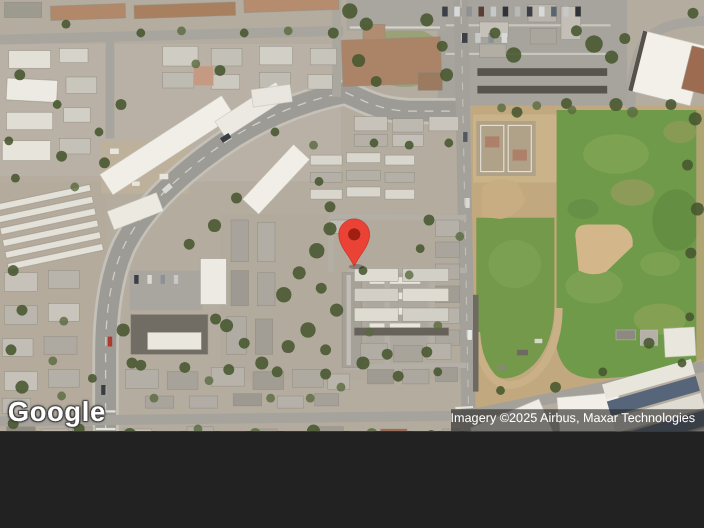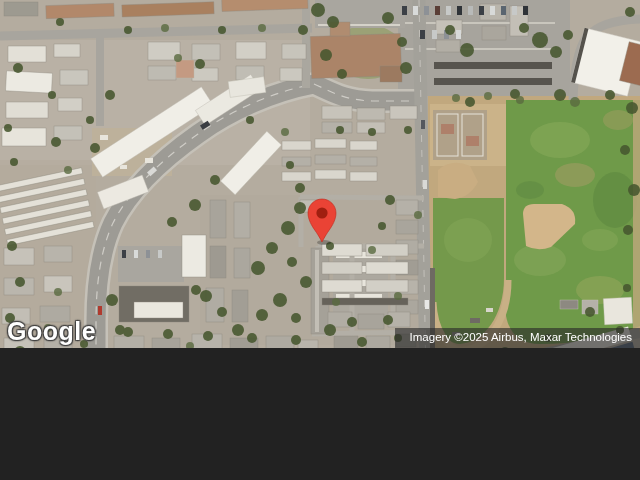--- a/index.html
+++ b/index.html
@@ -1,22 +1,22 @@
 <!DOCTYPE html>
 <html><head>
 <meta charset="utf-8">
 <style>
   html,body{margin:0;padding:0;background:#222;}
-  .stage{position:relative;width:640px;height:348px;overflow:hidden;font-family:"Liberation Sans",sans-serif;background:#ef4444;}
+  .stage{position:relative;width:640px;height:392px;overflow:hidden;font-family:"Liberation Sans",sans-serif;background:#ef4444;}
   .stage svg.map{position:absolute;left:0;top:0;display:block;}
   .pin{position:absolute;left:306px;top:198px;width:32px;height:47px;}
   .logo{position:absolute;left:7px;bottom:2px;font-size:25px;font-weight:bold;letter-spacing:0.5px;color:#fff;
         text-shadow:-1px -1px 1px rgba(60,60,60,.85),1px -1px 1px rgba(60,60,60,.85),-1px 1px 1px rgba(60,60,60,.85),
                     1px 1px 1px rgba(60,60,60,.85),0 0 3px rgba(40,40,40,.6);cursor:pointer;user-select:none;}
-  .attr-bar{position:absolute;right:0;bottom:0;height:15px;line-height:15px;padding:2px 8px 3px 15px;
+  .attr-bar{position:absolute;right:0;bottom:0;height:15px;line-height:15px;padding:2px 8px 3px 0;
             background:rgba(40,40,40,.62);color:#fff;font-size:11.5px;white-space:nowrap;}
 </style>
 </head>
 <body>
 
 <div class="stage">
 
 <svg class="map" width="640" height="480" viewBox="0 0 640 480">
 
   <g>

